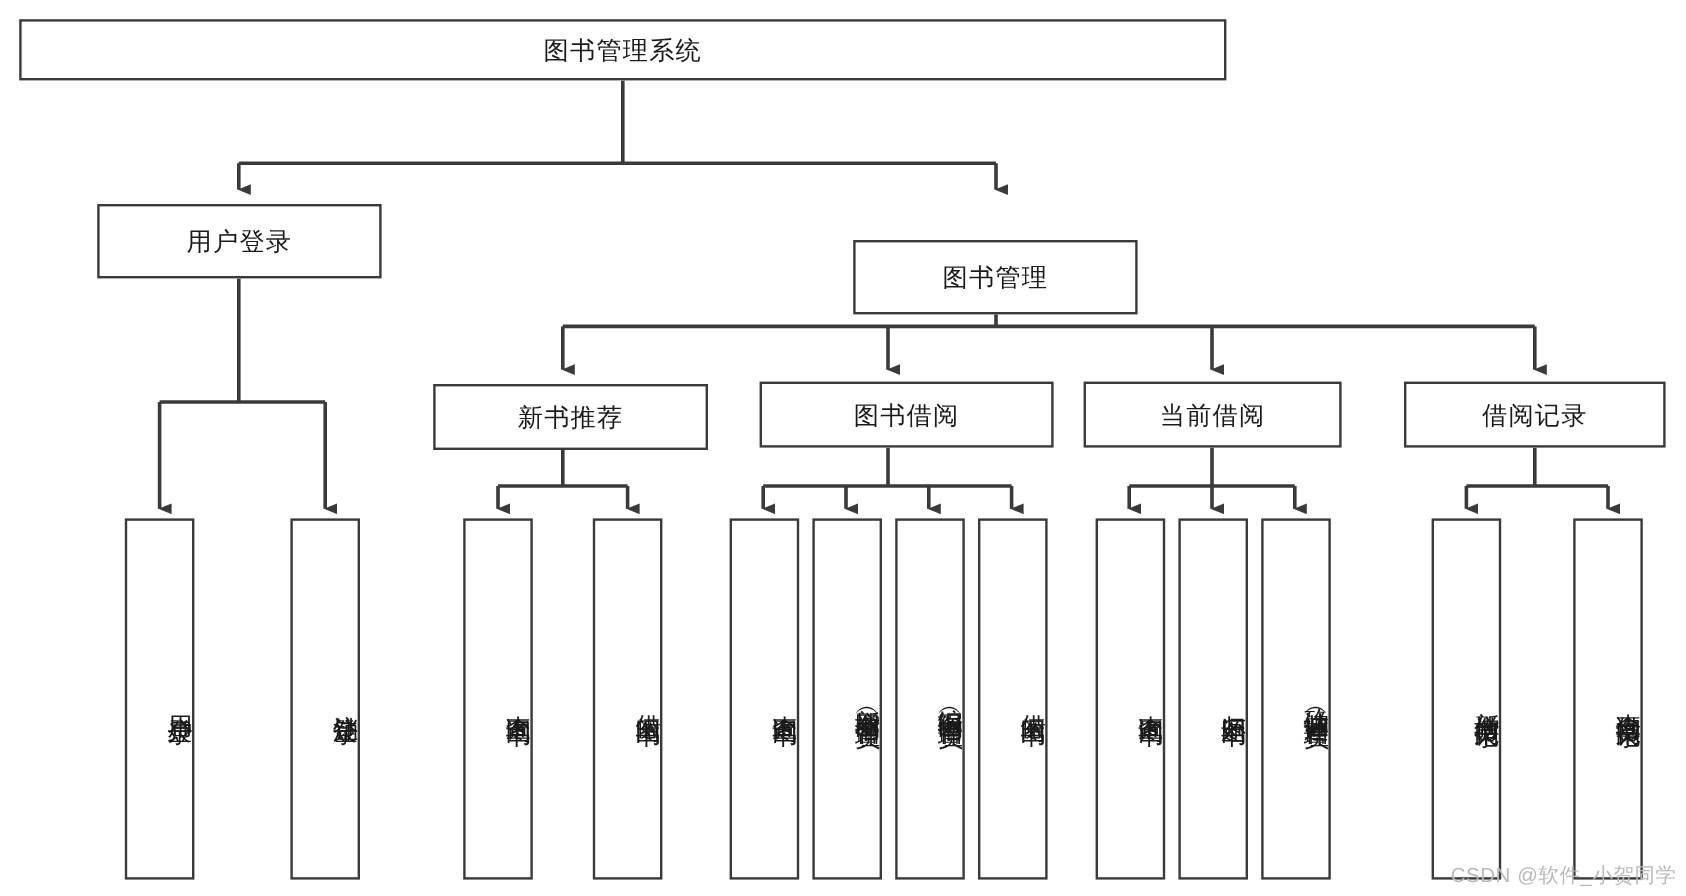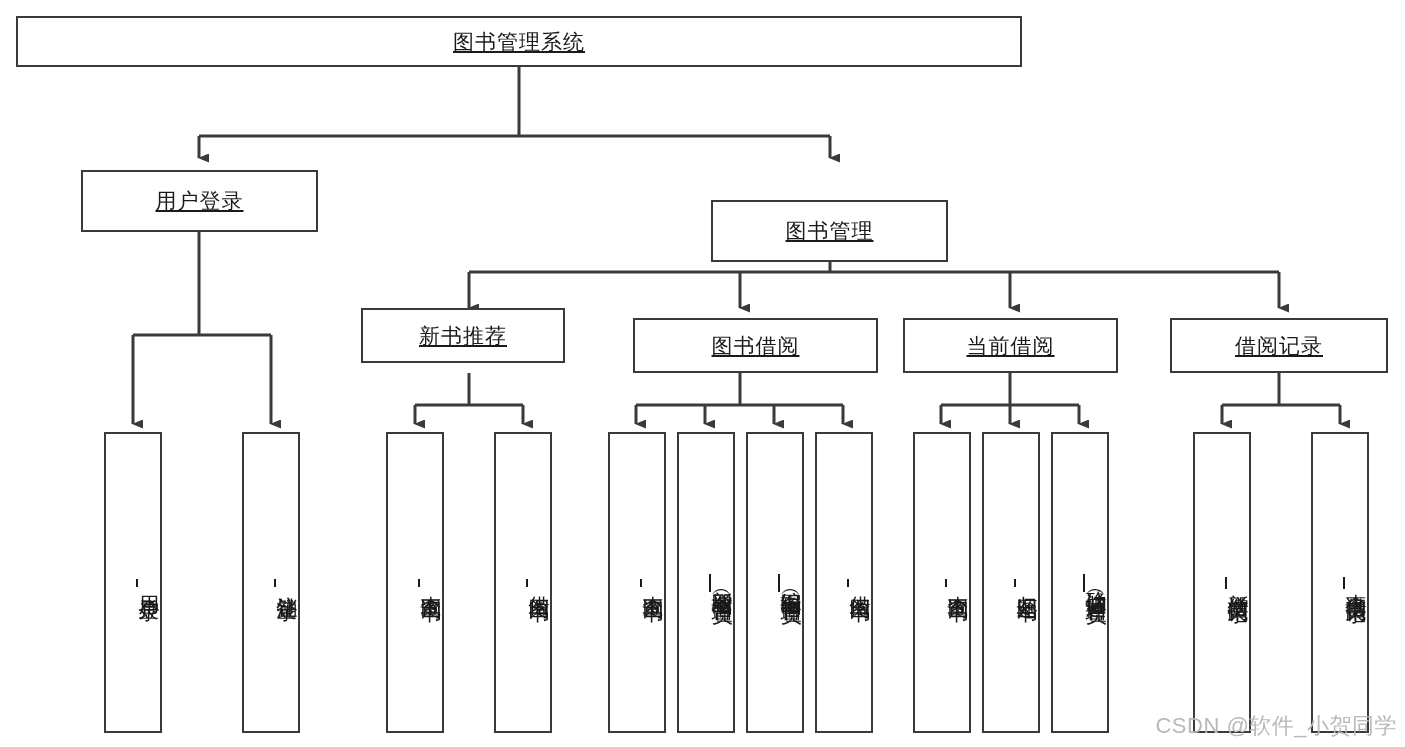--- a/index.html
+++ b/index.html
@@ -19,21 +19,20 @@
   }
   .node {
     position: absolute;
     box-sizing: border-box;
     border: 2px solid #3a3a3a;
     background: #ffffff;
     display: flex;
     align-items: center;
     justify-content: center;
     color: #1a1a1a;
-    text-decoration: underline;
   }
   .node.h {
     font-size: 21px;
     letter-spacing: 1px;
   }
   .node.v {
     writing-mode: vertical-rl;
     text-orientation: upright;
     font-size: 21px;
     letter-spacing: 2px;
@@ -53,21 +52,21 @@
     left: 0;
     top: 0;
     width: 1405px;
     height: 747px;
     pointer-events: none;
   }
   .watermark {
     position: absolute;
     right: 8px;
     bottom: 6px;
-    font-size: 22px;
+    font-size: 17px;
     color: #b9b9b9;
     letter-spacing: 0.5px;
     white-space: nowrap;
   }
 </style>
 </head>
 <body>
 
 <div id="canvas">
 
@@ -125,21 +124,21 @@
     <span>图书管理系统</span>
   </div>
 
   <div class="node h" style="left:81px; top:170px; width:237px; height:62px;">
     <span>用户登录</span>
   </div>
   <div class="node h" style="left:711px; top:170px; width:237px; height:62px;margin-top:30px;">
     <span>图书管理</span>
   </div>
 
-  <div class="node h" style="left:361px; top:308px; width:204px; height:55px;">
+  <div class="node h" style="left:361px; top:320px; width:229px; height:55px;">
     <span>新书推荐</span>
   </div>
   <div class="node h" style="left:633px; top:318px; width:245px; height:55px;">
     <span>图书借阅</span>
   </div>
   <div class="node h" style="left:1170px; top:318px; width:218px; height:55px;">
     <span>借阅记录</span>
   </div>
   <div class="node h" style="left:903px; top:318px; width:215px; height:55px;">
     <span>当前借阅</span>

